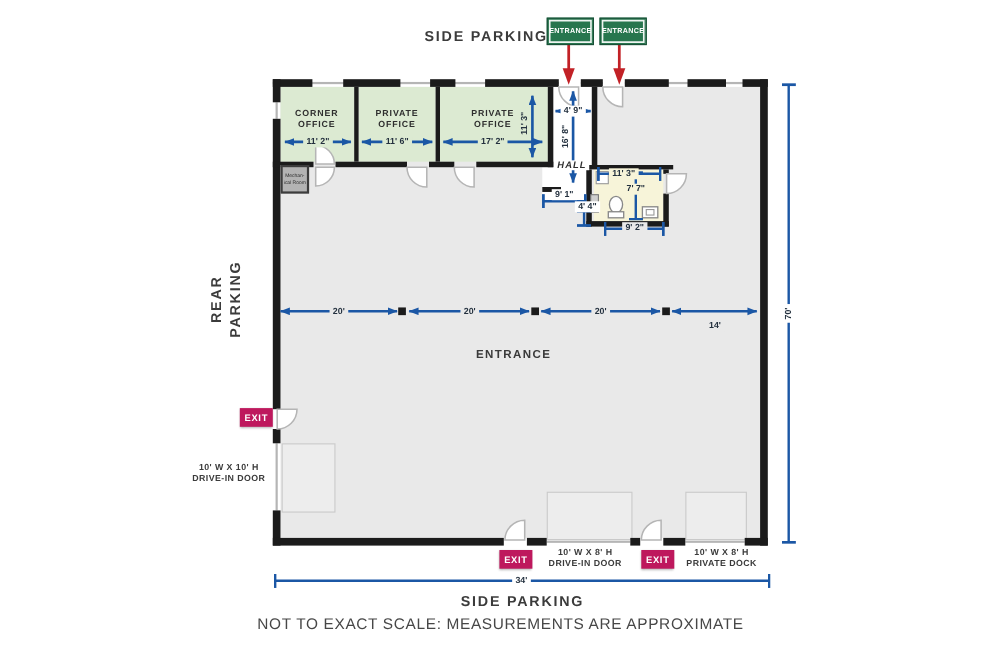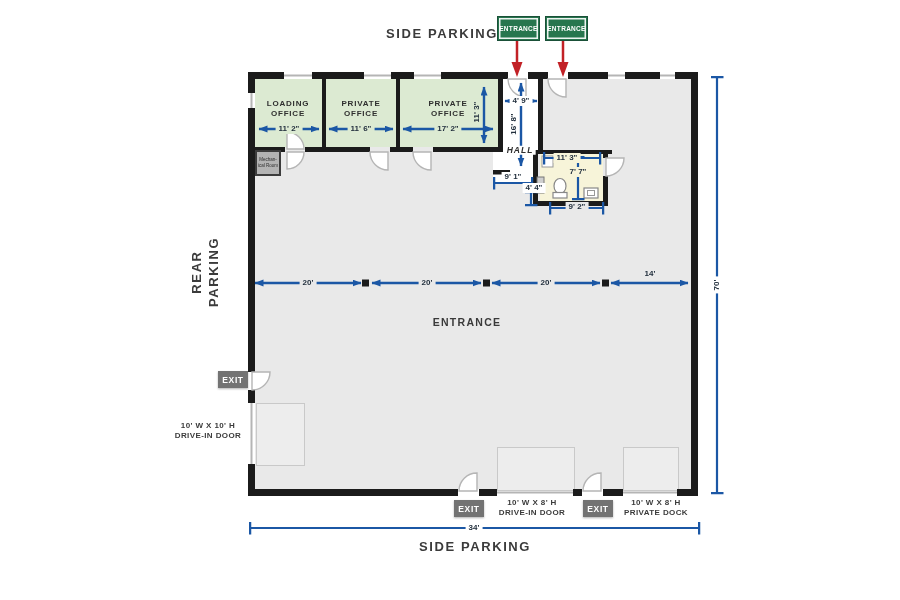--- a/index.html
+++ b/index.html
@@ -24,21 +24,21 @@
   .officelab{font-size:8px;font-weight:600;letter-spacing:.8px;color:#2f2f2f;}
   .doorlab{font-size:8px;font-weight:700;letter-spacing:.4px;color:#3b3b3b;}
   .note{font-size:14px;font-weight:500;letter-spacing:.6px;color:#474747;}
   .wh{font-size:10.5px;font-weight:600;letter-spacing:1.3px;color:#3a3a3a;}
   .hall{font-size:8.5px;font-weight:600;letter-spacing:1px;color:#2f2f2f;background:#fff;
         padding:0 2px;}
   .entrance-sign{position:absolute;z-index:12;width:41px;height:23px;background:#27764e;
         border:1px solid #1a5038;box-shadow:inset 0 0 0 1px #27764e,inset 0 0 0 2.5px rgba(255,255,255,.92);
         color:#fff;font-size:6.5px;font-weight:700;letter-spacing:.3px;
         display:flex;align-items:center;justify-content:center;}
-  .exit-sign{position:absolute;z-index:12;width:30px;height:17px;background:#737373;
+  .exit-sign{position:absolute;z-index:12;width:30px;height:17px;background:#be185d;
         color:#fff;font-size:8.5px;font-weight:700;letter-spacing:.6px;
         display:flex;align-items:center;justify-content:center;box-shadow:0 1px 2px rgba(0,0,0,.3);}
   .mech{position:absolute;z-index:6;left:255px;top:150px;width:26px;height:26px;
         background:#b3b3b3;border:2px solid #3c3c3c;box-sizing:border-box;
         display:flex;flex-direction:column;align-items:center;justify-content:center;
         font-size:4.5px;line-height:1.25;color:#2d2d2d;text-align:center;}
 </style>
 </head>
 <body>
 
@@ -195,23 +195,24 @@
   <div class="exit-sign" style="left:583px;top:500px;">
     <span>EXIT</span>
   </div>
 
   <div class="lab parking" style="left:442px;top:34px;">SIDE PARKING</div>
   <div class="lab parking" style="left:475px;top:547px;">SIDE PARKING</div>
   <div class="lab parking rot90" style="left:206px;top:272px;">
     <div>REAR</div>
     <div>PARKING</div>
   </div>
+  <div class="lab note" style="left:455px;top:567px;">NOT TO EXACT SCALE:  MEASUREMENTS ARE APPROXIMATE</div>
 
   <div class="lab officelab" style="left:288px;top:109px;">
-    <div>LOADING</div>
+    <div>CORNER</div>
     <div>OFFICE</div>
   </div>
   <div class="lab officelab" style="left:361px;top:109px;">
     <div>PRIVATE</div>
     <div>OFFICE</div>
   </div>
   <div class="lab officelab" style="left:448px;top:109px;">
     <div>PRIVATE</div>
     <div>OFFICE</div>
   </div>
@@ -225,21 +226,21 @@
   <div class="meas mwhite" style="left:521px;top:101px;">4' 9"</div>
   <div class="meas mwhite rot" style="left:514px;top:124px;">16' 8"</div>
   <div class="meas mwhite" style="left:513px;top:177px;">9' 1"</div>
   <div class="meas mwhite" style="left:534px;top:188px;">4' 4"</div>
   <div class="meas myellow" style="left:567px;top:158px;">11' 3"</div>
   <div class="meas myellow" style="left:578px;top:172px;">7' 7"</div>
   <div class="meas mgray" style="left:577px;top:207px;">9' 2"</div>
   <div class="meas mgray" style="left:308px;top:283px;">20'</div>
   <div class="meas mgray" style="left:427px;top:283px;">20'</div>
   <div class="meas mgray" style="left:546px;top:283px;">20'</div>
-  <div class="meas mgray" style="left:650px;top:274px;">14'</div>
+  <div class="meas mgray" style="left:650px;top:296px;">14'</div>
   <div class="meas mwhite rot" style="left:717px;top:285px;">70'</div>
   <div class="meas mwhite" style="left:474px;top:528px;">34'</div>
 
   <div class="lab doorlab" style="left:208px;top:431px;">
     <div>10' W X 10' H</div>
     <div>DRIVE-IN DOOR</div>
   </div>
   <div class="lab doorlab" style="left:532px;top:508px;">
     <div>10' W X 8' H</div>
     <div>DRIVE-IN DOOR</div>

